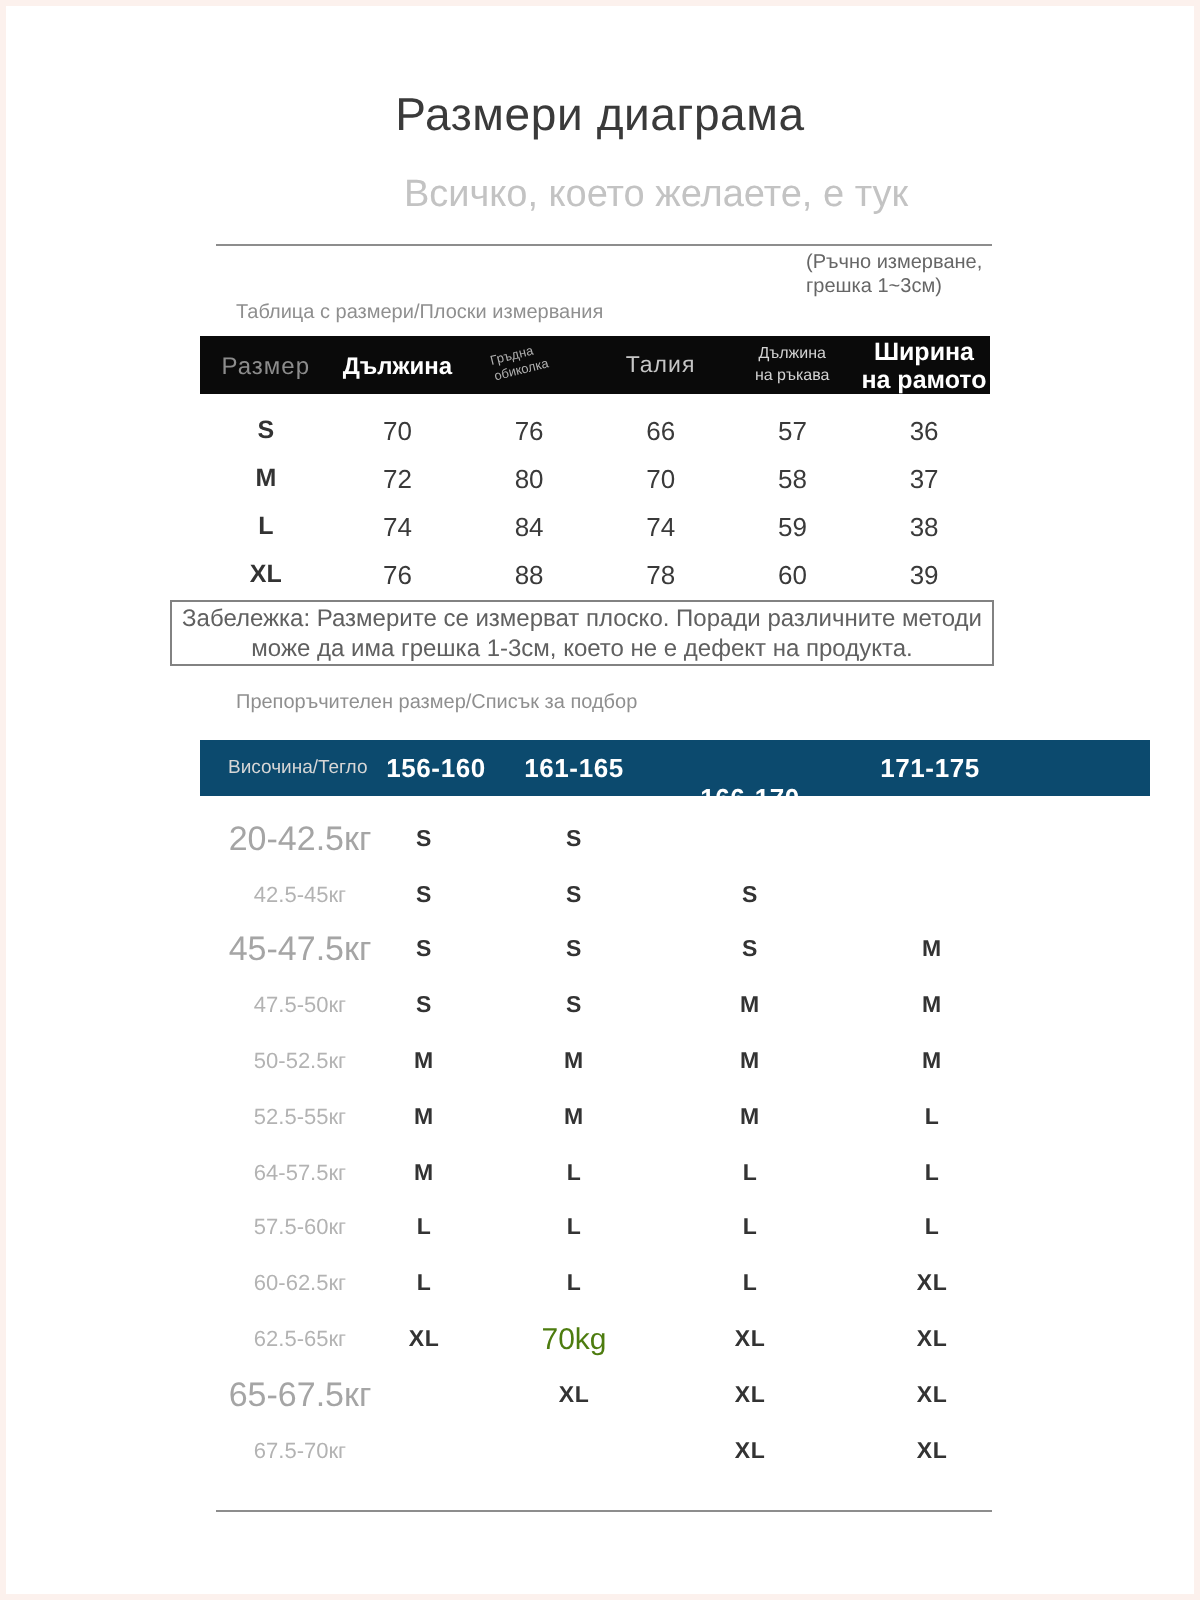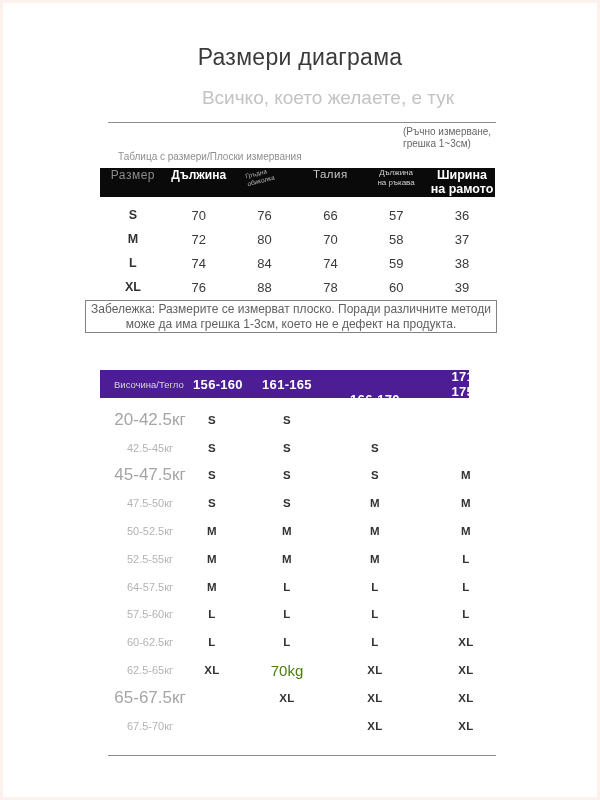--- a/index.html
+++ b/index.html
@@ -15,21 +15,21 @@
   .hr { position:absolute; left:108px; width:388px; height:1px; background:#8d8d8d; }
   .hr1 { top:122px; } .hr2 { top:755px; }
   .sec-label { position:absolute; font-size:10px; color:#8f8f8f; }
   .sec-label.l1 { top:139px; left:118px;margin-top:12px; }
   .sec-label.l2 { top:346px; left:118px; }
   .aside-note { position:absolute; top:126px; left:403px; width:104px; text-align:left;
     font-size:10px; line-height:1.2; color:#666666; }
 
   
   .t1-head { position:absolute; top:168px; left:100px; width:395px; height:29px;
-    background:#0a0a0a; display:flex; align-items:flex-start; }
+    background:#0a0a0a; display:flex; align-items:center; }
   .t1-head .hc { flex:1; text-align:center; }
   .hc-size { color:#8c8c8c; font-size:12px; letter-spacing:0.5px; }
   .hc-length { color:#ffffff; font-weight:bold; font-size:12px; }
   .hc-bust .rot { display:inline-block; width:36px; transform:rotate(-14deg);
     font-size:6.5px; line-height:1.25; color:#b0b0b0; text-align:left; }
   .hc-waist { color:#c6c6c6; font-size:11.5px; letter-spacing:0.5px; }
   .hc-sleeve { color:#d2d2d2; font-size:8px; }
   .hc-sleeve .wrapbox { display:inline-block; width:44px; line-height:1.3; }
   .hc-shoulder { color:#ffffff; font-weight:bold; font-size:12.5px; }
   .hc-shoulder .wrapbox { display:inline-block; width:66px; line-height:1.12; }
@@ -37,21 +37,21 @@
   .t1-row { position:absolute; left:100px; width:395px; height:24px;
     display:flex; align-items:center; }
   .t1-row .c { flex:1; text-align:center; font-size:13px; color:#3a3a3a; }
   .t1-row .c.size { font-weight:bold; font-size:12.5px; color:#333333; }
 
   .note-box { position:absolute; top:300px; left:85px; width:410px; height:31px;
     border:1px solid #828282; display:flex; align-items:center; justify-content:center; }
   .note-text { width:426px; text-align:center; font-size:12px; line-height:1.25; color:#606060; }
 
   
-  .t2-head { position:absolute; top:370px; left:100px; width:369px; height:28px; background:#4c1d95; }
+  .t2-head { position:absolute; top:370px; left:100px; width:475px; height:28px; background:#0c4a6e;text-align:center; }
   .t2-corner { position:absolute; left:14px; top:50%; transform:translateY(-50%);
     font-size:9.5px; color:#d6d6d6; }
   .t2-hcol { position:absolute; top:50%; transform:translate(-50%,-50%);
     color:#ffffff; font-weight:bold; font-size:13px; letter-spacing:0.3px; }
   .hcol-1 { left:118px; } .hcol-2 { left:187px; } .hcol-3 { left:275px;margin-top:15px; } .hcol-4 { left:365px; }
 
   .t2-body { position:absolute; top:406px; left:100px; width:395px; }
   .t2-row { position:relative; height:27.8px; }
   .t2-row .w { position:absolute; left:0; width:100px; top:50%; transform:translateY(-50%);
     text-align:center; }
@@ -114,20 +114,21 @@
     <div class="c">88</div>
     <div class="c">78</div>
     <div class="c">60</div>
     <div class="c">39</div>
   </div>
 
   <div class="note-box">
     <div class="note-text">Забележка: Размерите се измерват плоско. Поради различните методи може да има грешка 1-3см, което не е дефект на продукта.</div>
   </div>
 
+  <div class="sec-label l2">Препоръчителен размер/Списък за подбор</div>
 
   <div class="t2-head">
     <div class="t2-corner">Височина/Тегло</div>
     <div class="t2-hcol hcol-1">156-160</div>
     <div class="t2-hcol hcol-2">161-165</div>
     <div class="t2-hcol hcol-3">166-170</div>
     <div class="t2-hcol hcol-4">171-175</div>
   </div>
 
   <div class="t2-body">

